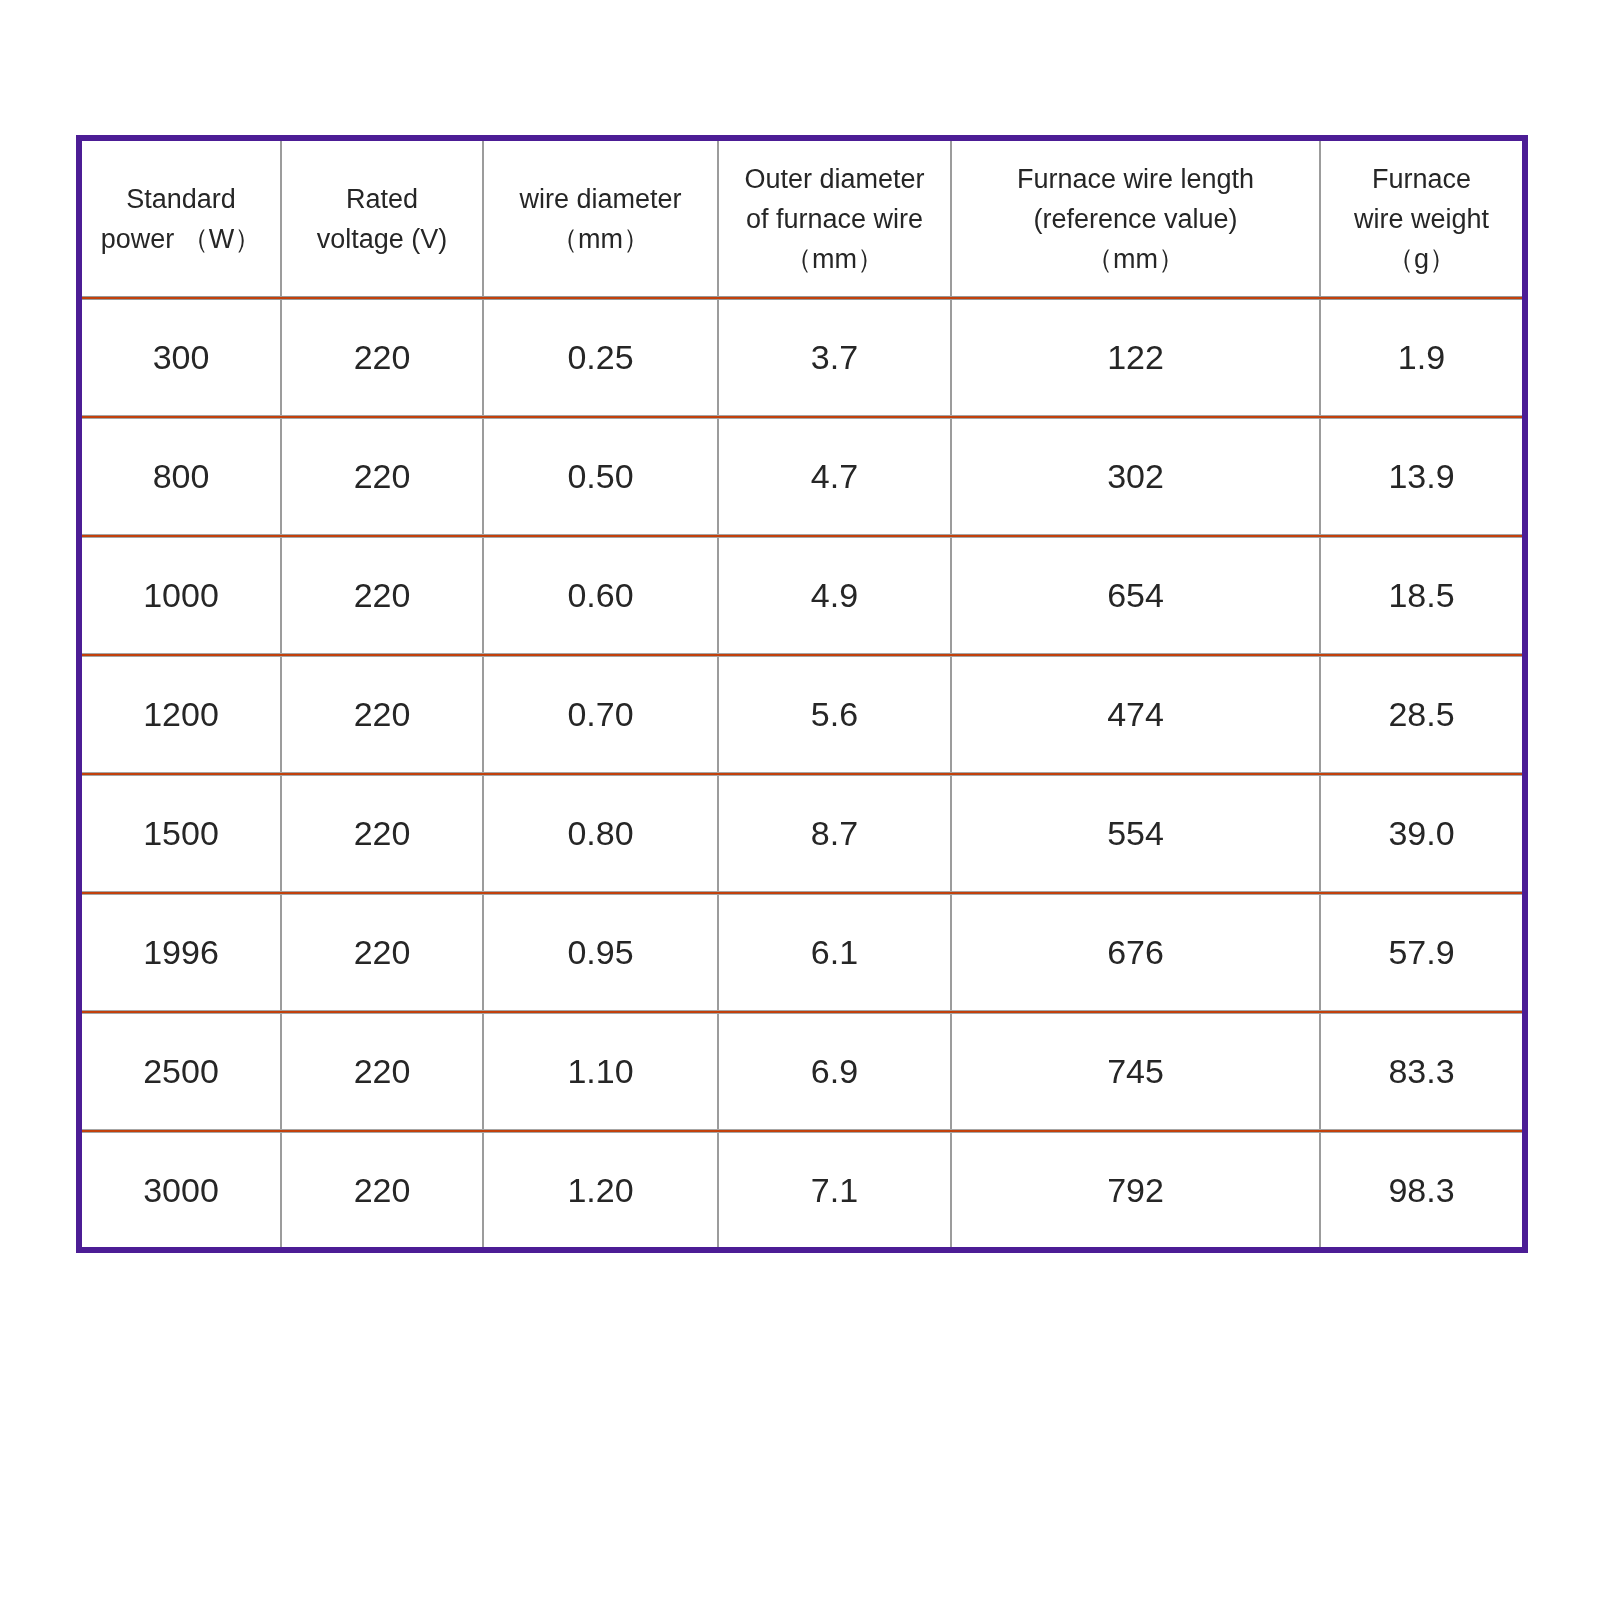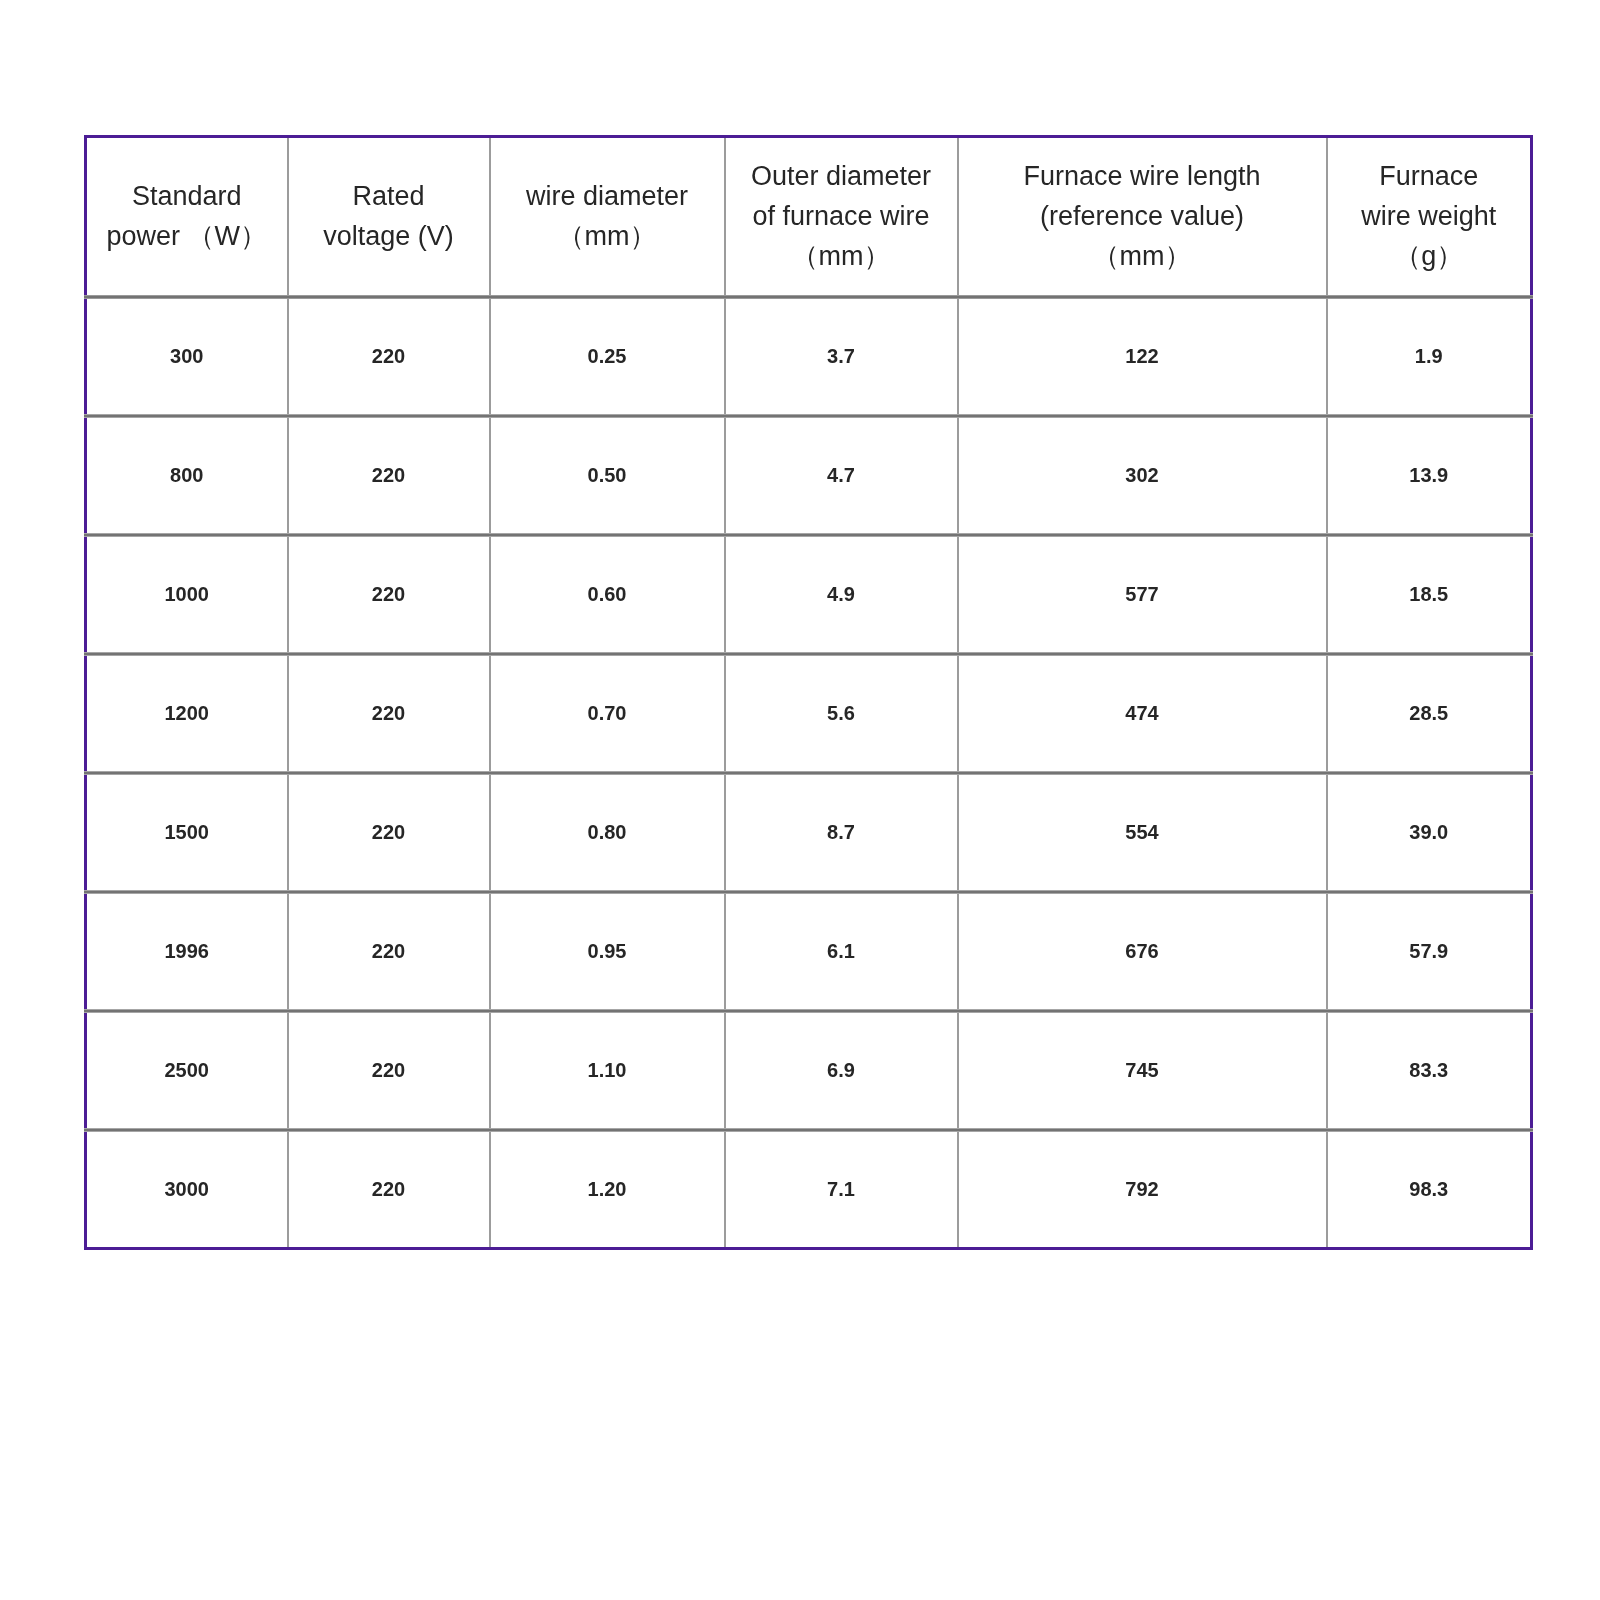--- a/index.html
+++ b/index.html
@@ -17,23 +17,22 @@
     background: #ffffff;
     overflow: hidden;
   }
   table.spec {
     position: absolute;
     left: 76px;
     top: 135px;
     width: 1446px;
     border-collapse: collapse;
     table-layout: fixed;
-    border: 3px solid #4c1d95;
-    background: #737373;
-    margin-left: 8px;
+    border: 6px solid #4c1d95;
+    background: #c2410c;
   }
   table.spec th, table.spec td {
     border-left: 2px solid #9c9c9c;
     border-right: 2px solid #9c9c9c;
     text-align: center;
     vertical-align: middle;
     color: #262626;
     background: #ffffff;
     padding: 0 6px;
     overflow: hidden;
@@ -45,22 +44,22 @@
     font-size: 27px;
     font-weight: 400;
     line-height: 40px;
     white-space: pre-line;
     border-bottom: 4px double #9a9a9a;
   }
   table.spec tbody tr {
     height: 119px;
   }
   table.spec td {
-    font-size: 20px;
-    font-weight: 700;
+    font-size: 34px;
+    font-weight: 400;
     border-top: 4px double #a6a6a6;
     border-bottom: 4px double #a6a6a6;
   }
   table.spec tbody tr:last-child td {
     border-bottom: none;
   }
 </style>
 </head>
 <body>
 
@@ -108,21 +107,21 @@
           <td>0.50</td>
           <td>4.7</td>
           <td>302</td>
           <td>13.9</td>
         </tr>
         <tr>
           <td>1000</td>
           <td>220</td>
           <td>0.60</td>
           <td>4.9</td>
-          <td>577</td>
+          <td>654</td>
           <td>18.5</td>
         </tr>
         <tr>
           <td>1200</td>
           <td>220</td>
           <td>0.70</td>
           <td>5.6</td>
           <td>474</td>
           <td>28.5</td>
         </tr>

